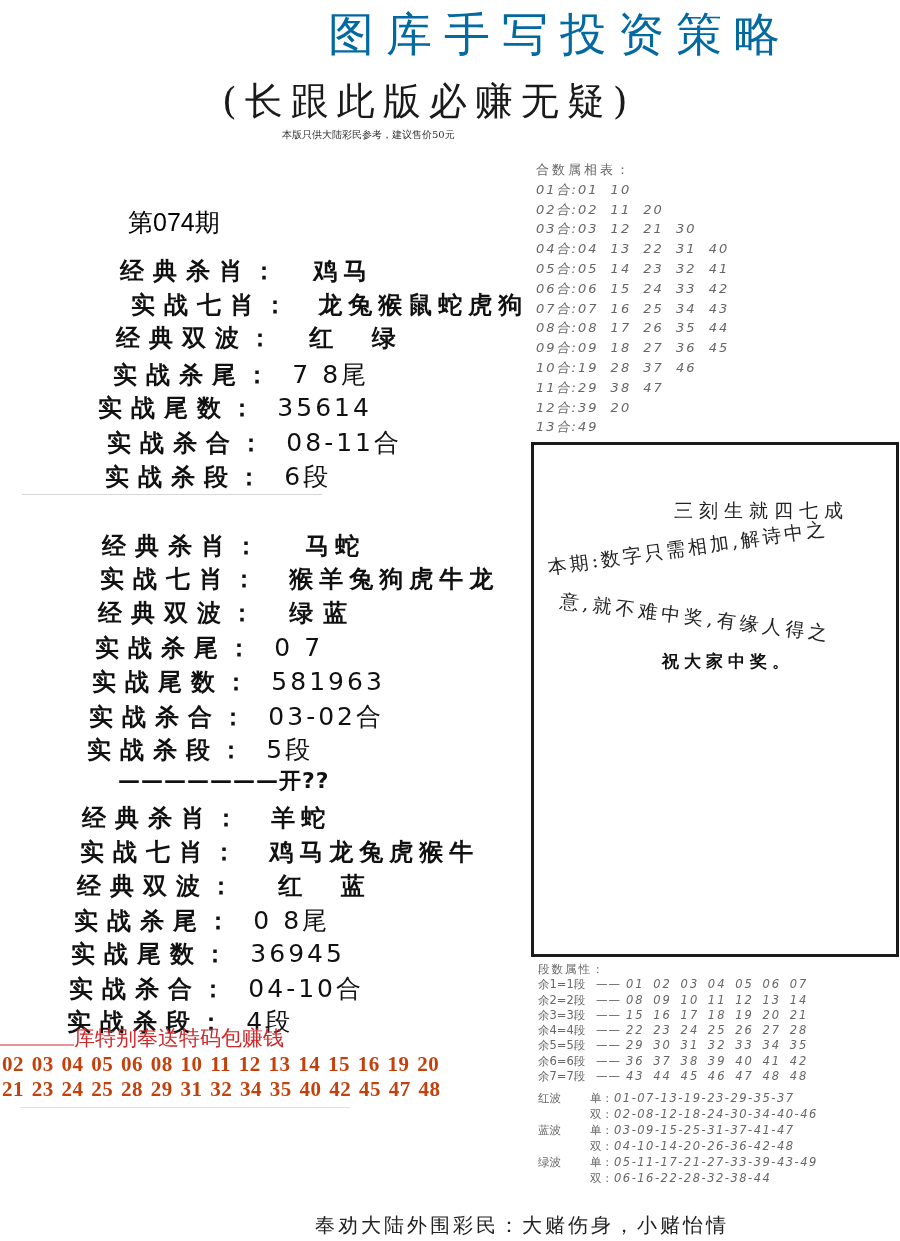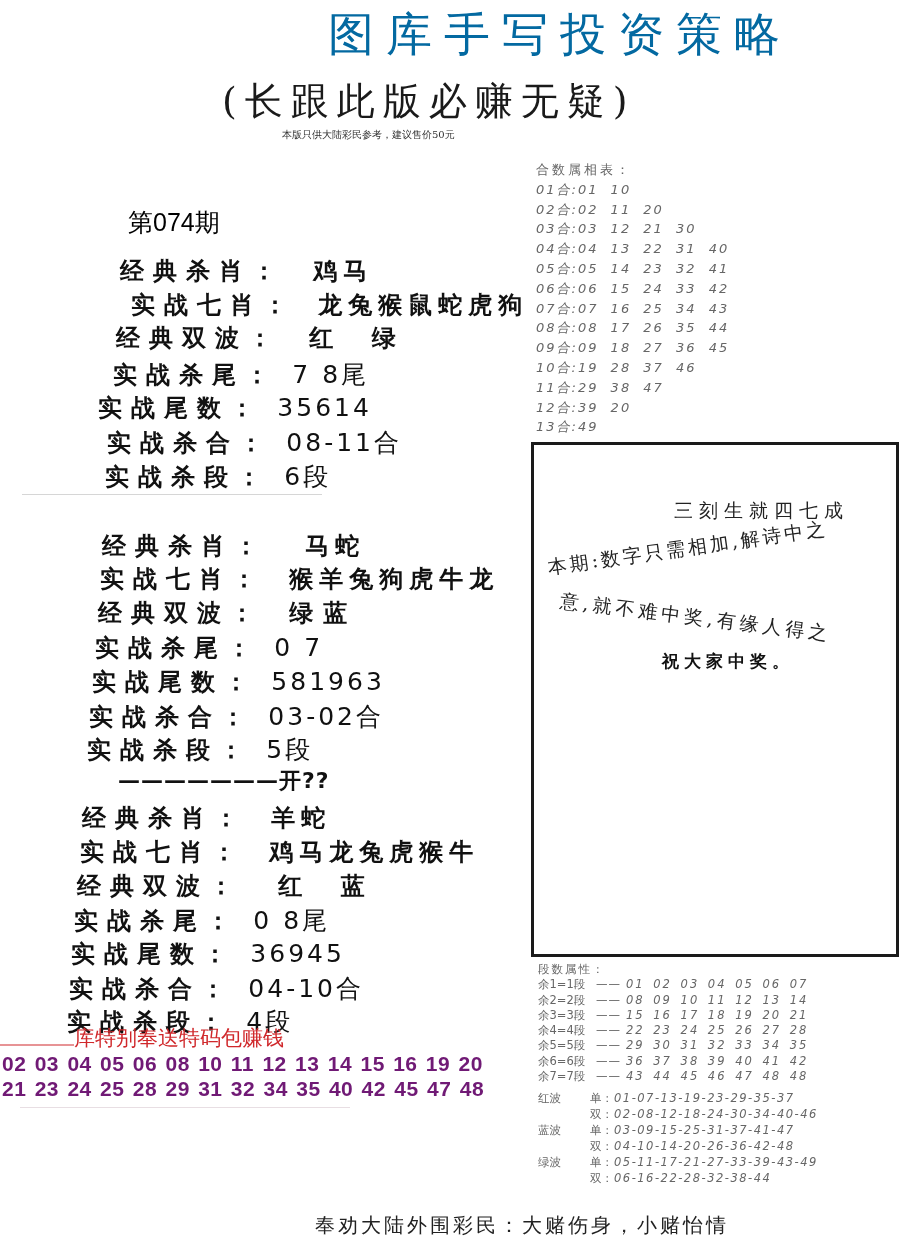--- a/index.html
+++ b/index.html
@@ -44,21 +44,21 @@
 
     
     .wave-table { left: 538px; top: 1090px; font-family: "DejaVu Sans", sans-serif; font-size: 11.5px; color: #666; line-height: 16px; }
     .wave-row .c { display: inline-block; width: 52px; }
     .wave-row .t { display: inline-block; width: 24px; }
     .wave-row .nums { font-style: italic; letter-spacing: 1.5px; }
 
     
     .banner { left: 74px; top: 1024px; font-family: "DejaVu Serif", serif; font-size: 21px; color: #d0282b; }
     .banner-underline { left: 0; top: 1044px; width: 74px; height: 2px; background: #d0282b; opacity: 0.5; }
-    .hot-row { left: 2px; font-family: Liberation Sans, sans-serif; font-size: 21px; color: #701a75; letter-spacing: 0.5px; word-spacing: 2px; font-weight: bold; }
+    .hot-row { left: 2px; font-family: Liberation Serif, serif; font-size: 21px; color: #c2410c; letter-spacing: 0.5px; word-spacing: 2px; font-weight: bold; }
 
     .footer { left: 315px; top: 1212px; font-size: 20px; letter-spacing: 3px; color: #222; font-family: "DejaVu Serif", serif; }
   </style>
 </head>
 <body>
 
 <div class="abs title">图库手写投资策略</div>
 <div class="abs subtitle">(长跟此版必赚无疑)</div>
 <div class="abs note">本版只供大陆彩民参考，建议售价50元</div>
 

